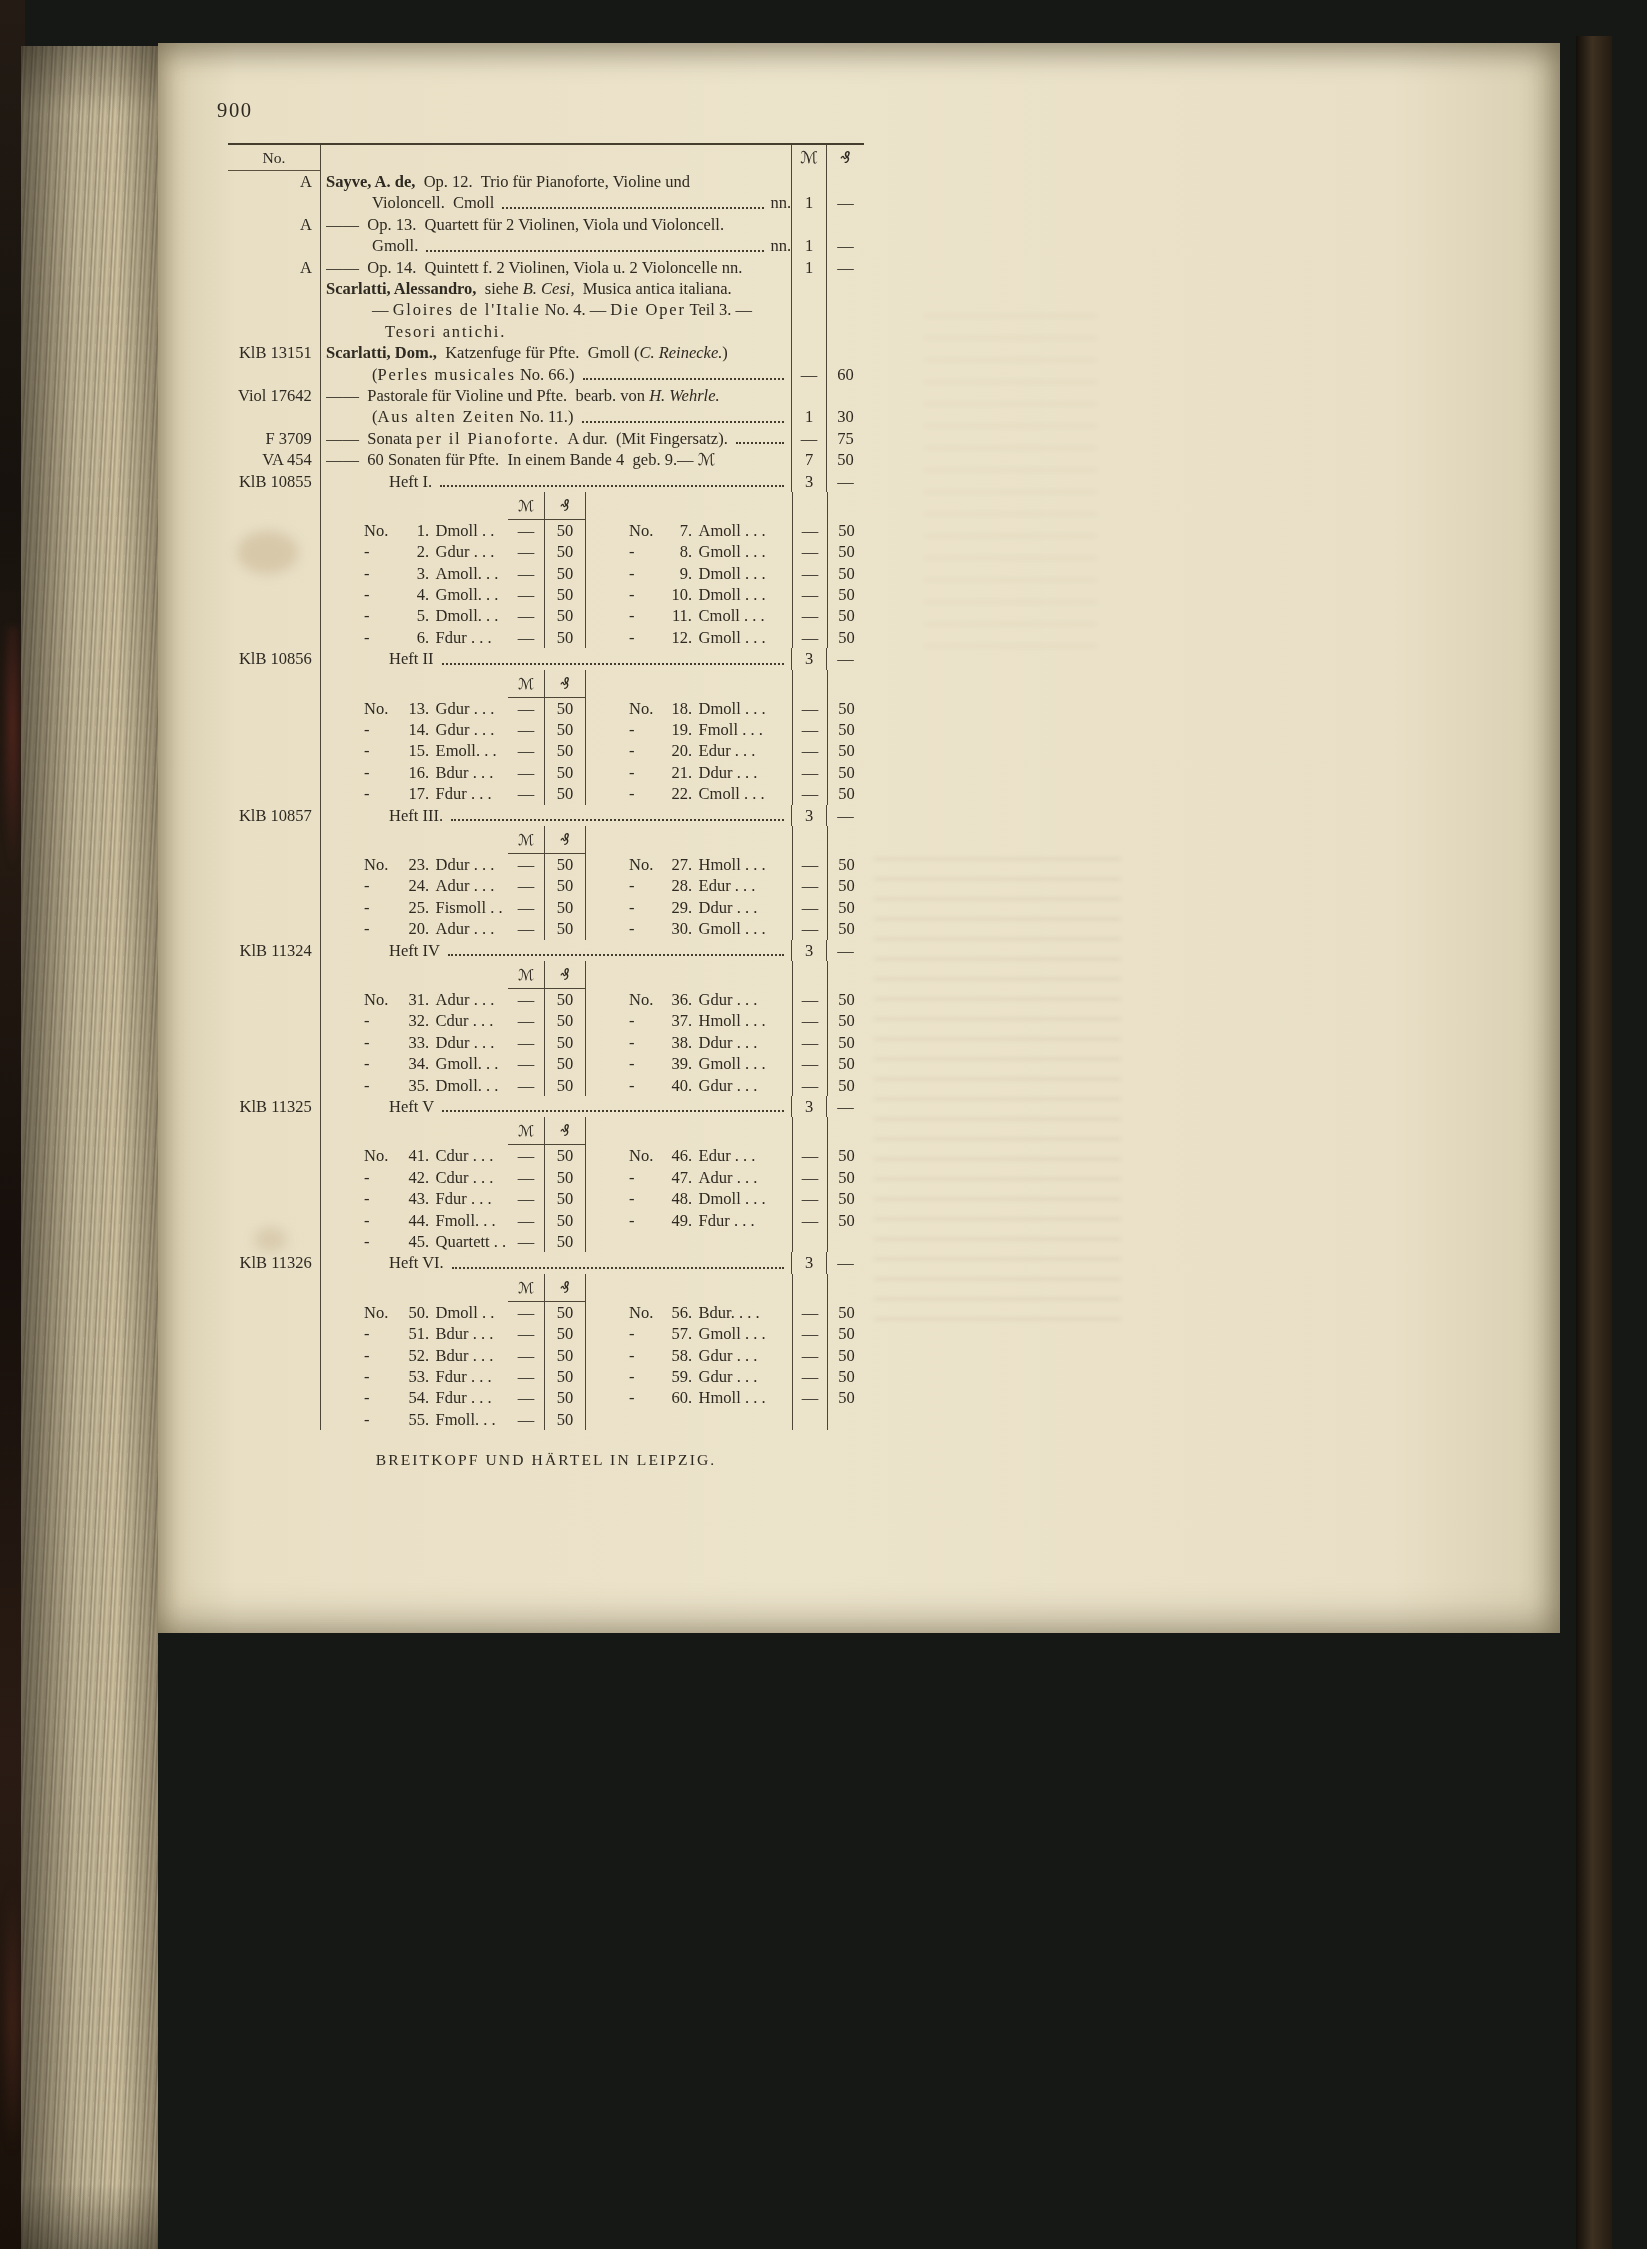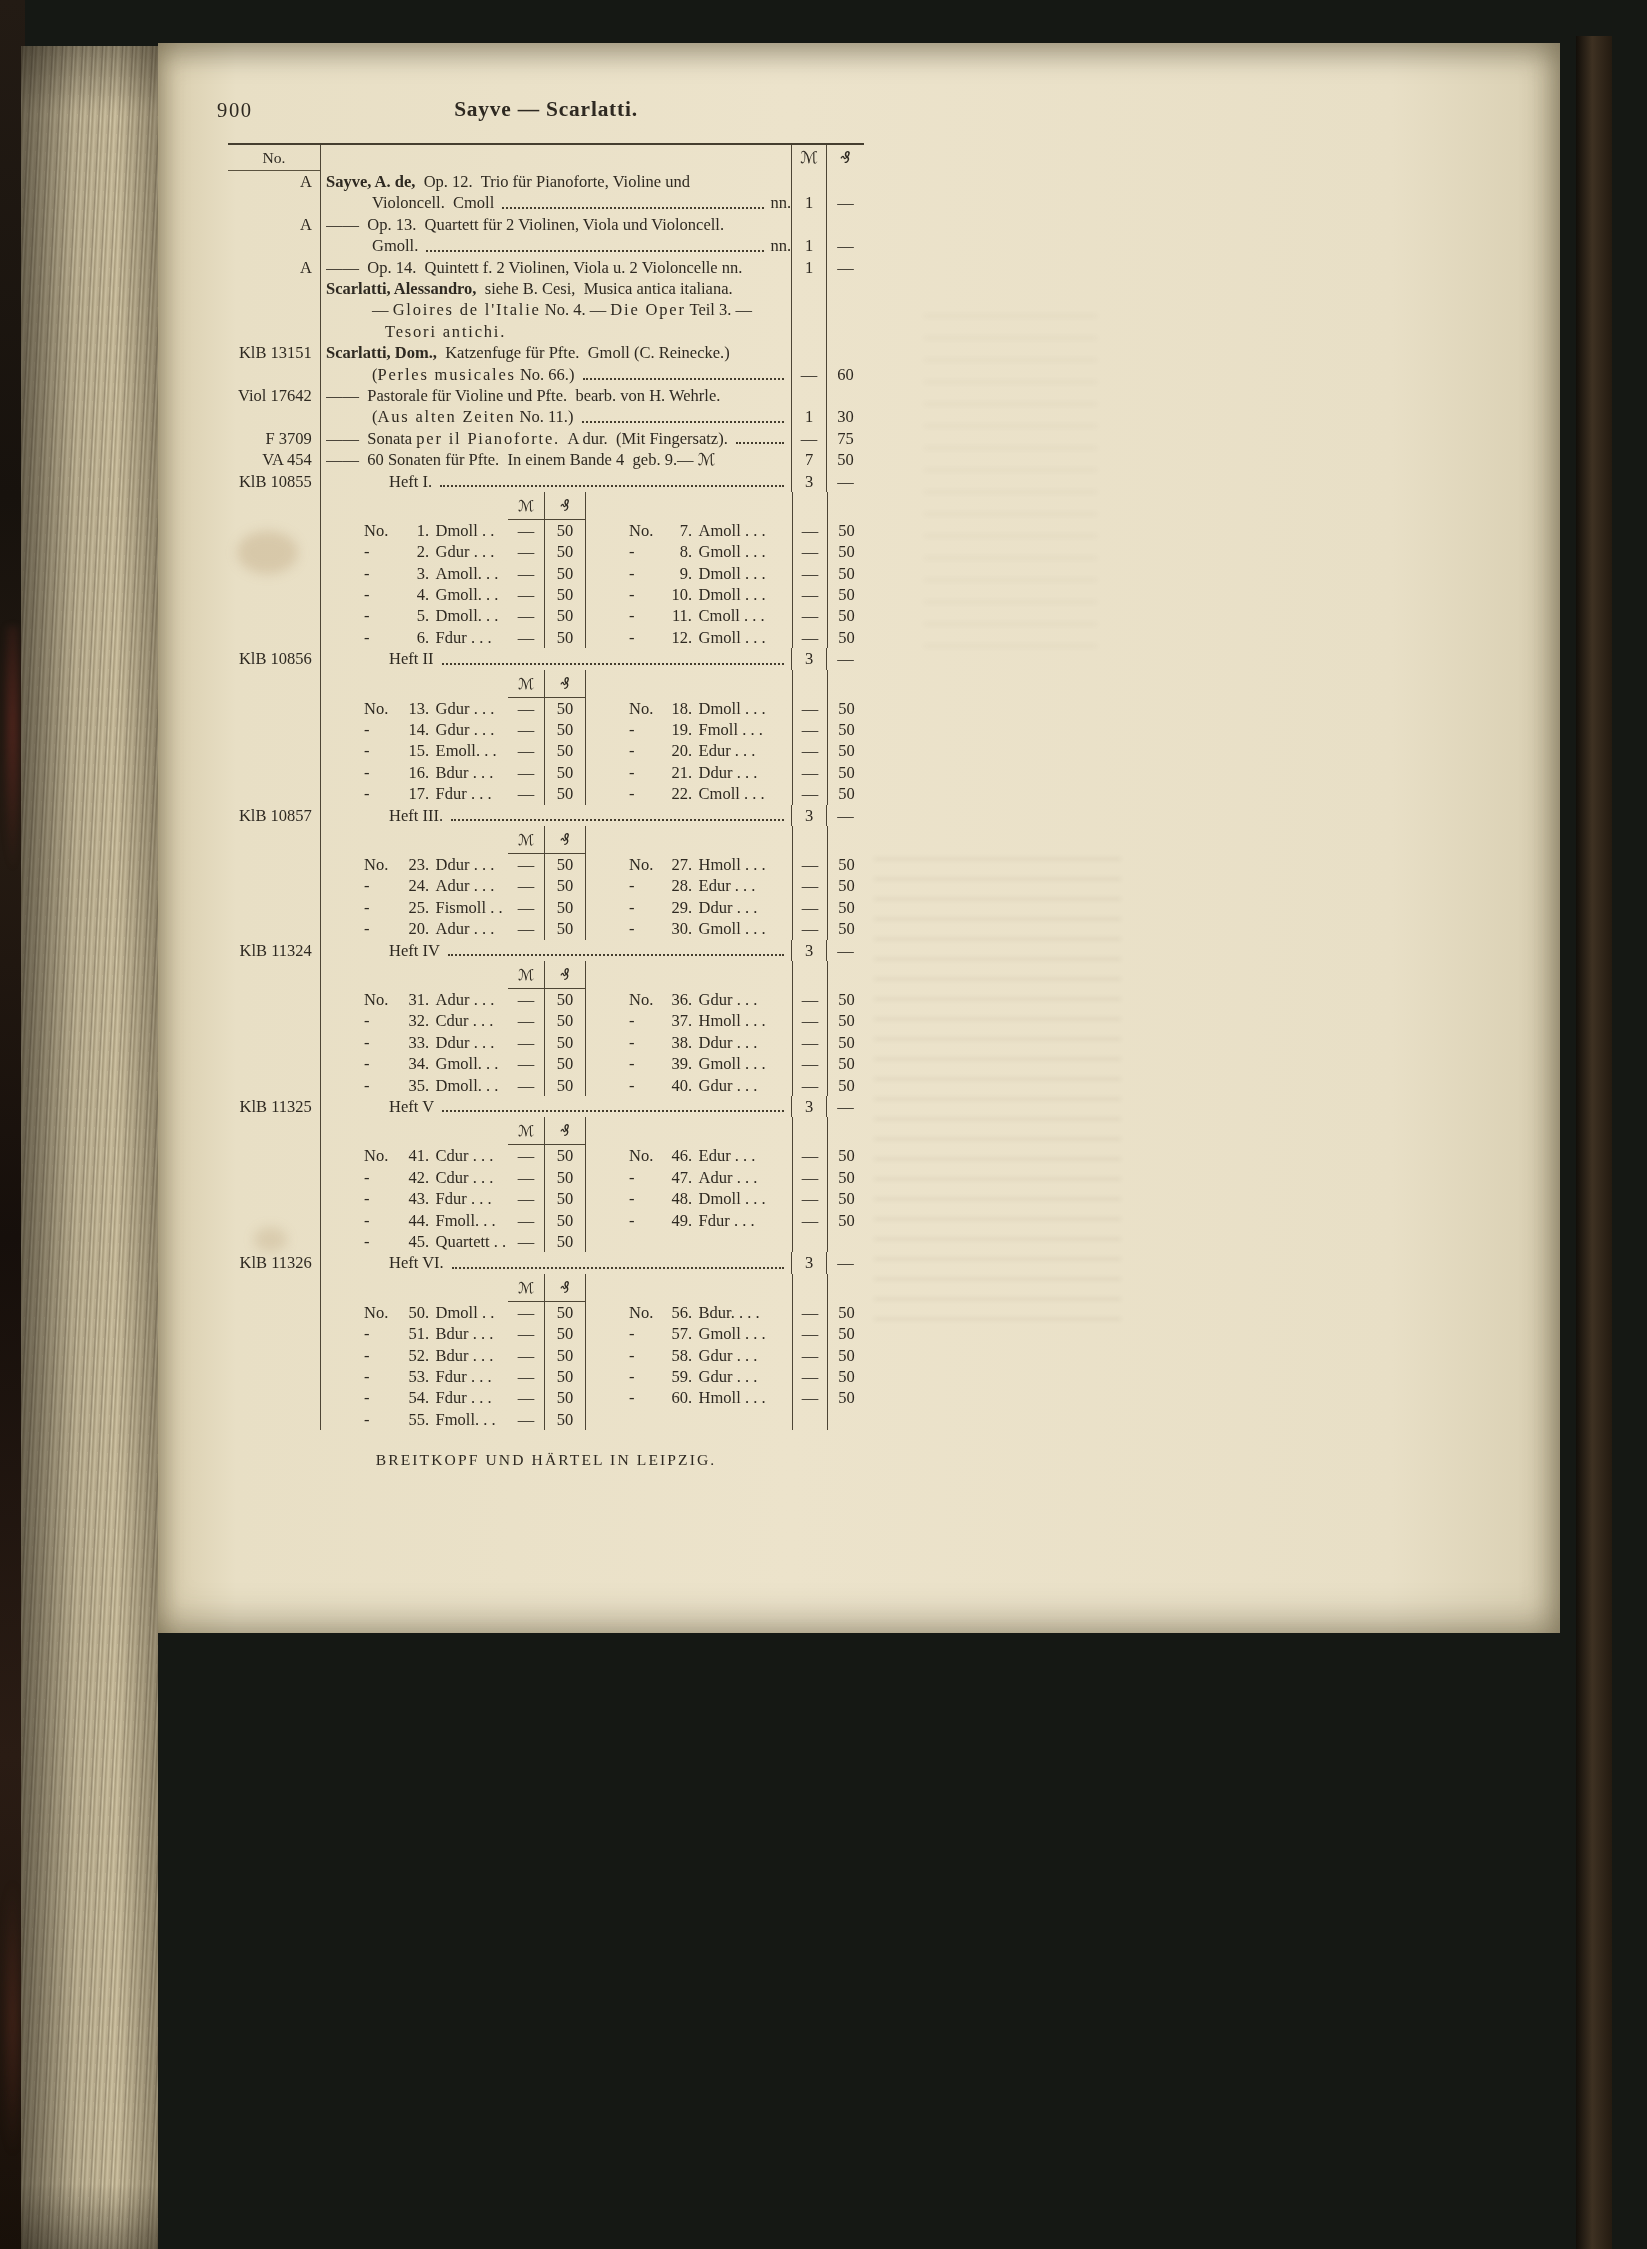--- a/index.html
+++ b/index.html
@@ -72,21 +72,21 @@
   .hdr{ height:26px; }
   .hdr .c-no{ display:flex; align-items:center; justify-content:center; padding:0;
     font-size:15.6px; border-bottom:1.6px solid #5a523f; }
   .hdr .c-m,.hdr .c-pf{ align-items:center; font-size:16.5px; }
 
   .line{ display:flex; align-items:baseline; height:21.4px; line-height:21.4px; font-size:16.5px; overflow:hidden; }
   .line span{ white-space:pre; flex-shrink:0; }
   .ind1{ padding-left:46px; } .ind2{ padding-left:59px; }
   .line.heft{ padding-left:63px; }
   .seg-b{ font-weight:700; }
-  .seg-i{ }
+  .seg-i{ font-style:italic; }
   .seg-sp{ letter-spacing:1.8px; }
   .seg-cur,.cur{ font-family:"DejaVu Sans","DejaVu Serif",sans-serif; font-style:italic; }
   .lead{ flex:1 1 11.5px; min-width:11.5px; border-bottom:2.1px dotted #433c2d;
     margin:0 6.6px 5px 8.2px; align-self:flex-end; }
 
   .sub-outer{ display:grid; grid-template-columns:92px 544px; }
   .sub{ border-left:1.6px solid #4d4535; }
   .sub-row{ display:grid; height:21.4px; line-height:21.4px; font-size:16.5px;
     grid-template-columns:43px 35px 30px 79px 36px 41px 44px 35px 28px 100px 35px 38px; }
   .sub-row>div{ overflow:hidden; white-space:pre; }
@@ -107,21 +107,20 @@
   <div class="spine-cover"></div>
   <div class="edge-stack"></div>
 
   <div class="page">
     <div class="bleed b1"></div>
     <div class="bleed b2"></div>
     <div class="stain s1"></div>
     <div class="stain s2"></div>
 
     <div class="page-number">900</div>
-    <div class="running-head">Sayve — Scarlatti.</div>
 
     <div class="catalog">
       <div class="crow hdr">
         <div class="c-no">No.</div>
         <div class="c-main"></div>
         <div class="c-m cur">ℳ</div>
         <div class="c-pf cur">₰</div>
       </div>
       <div id="rows">
           <div class="crow">

